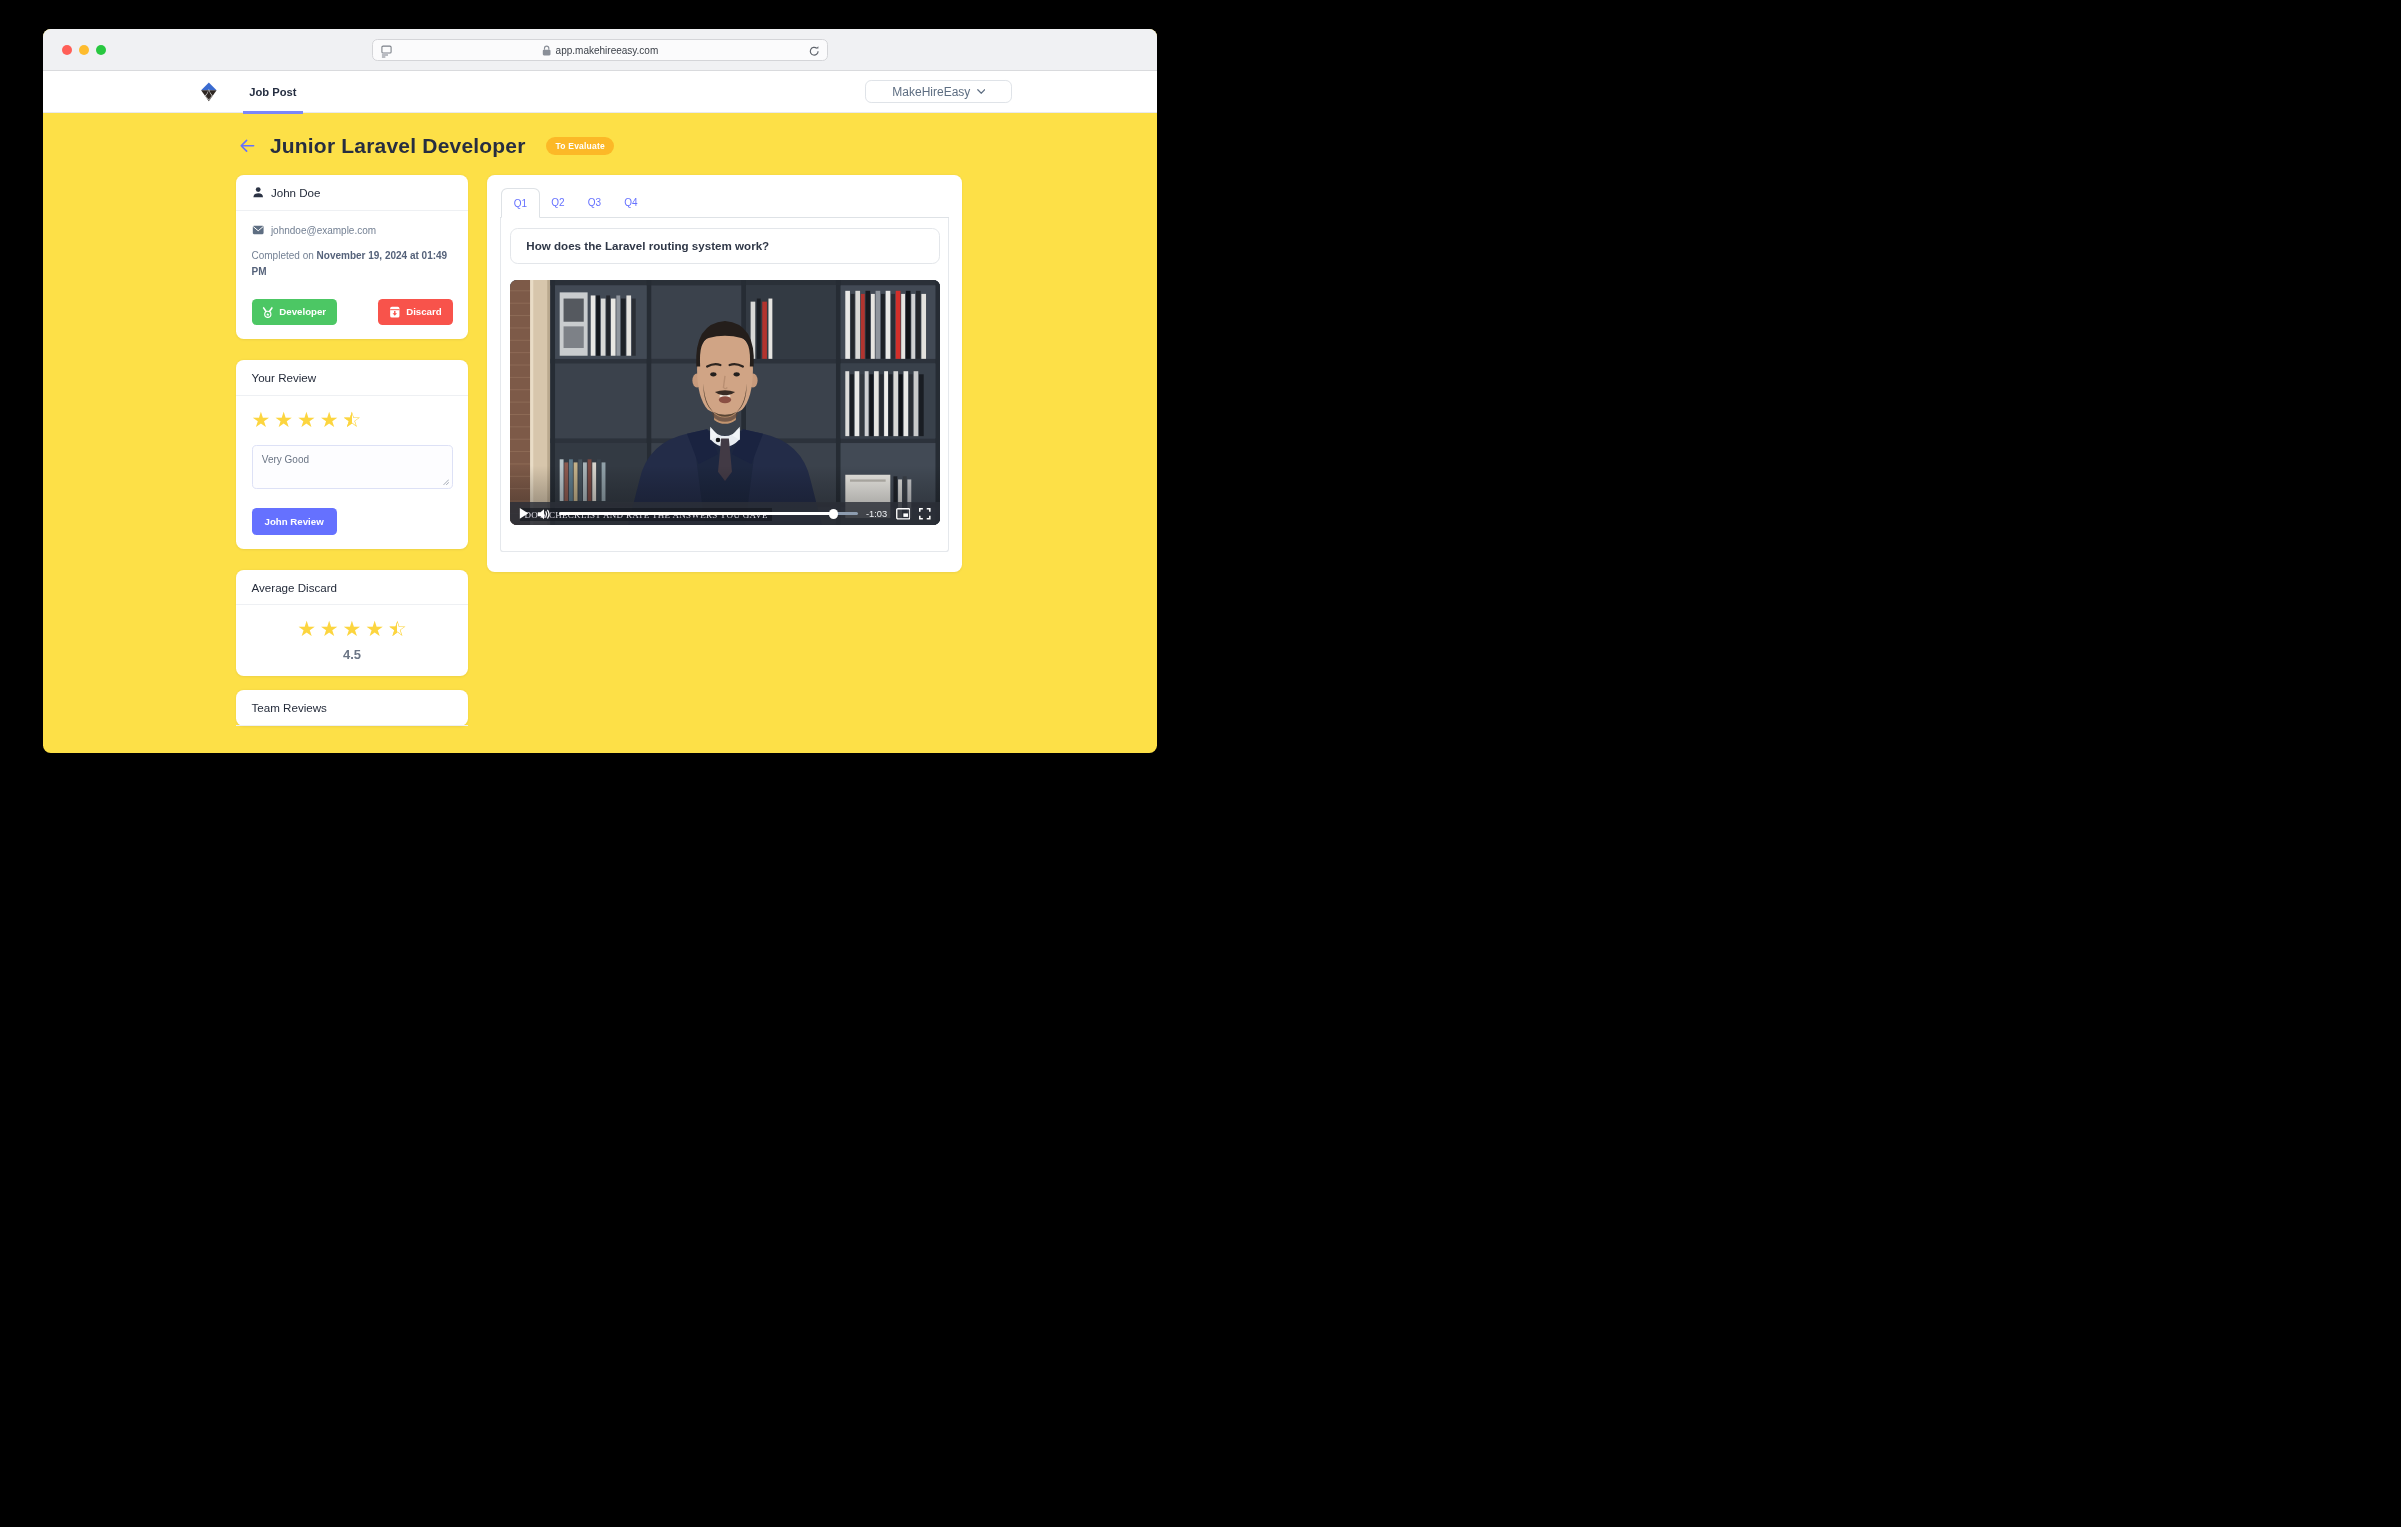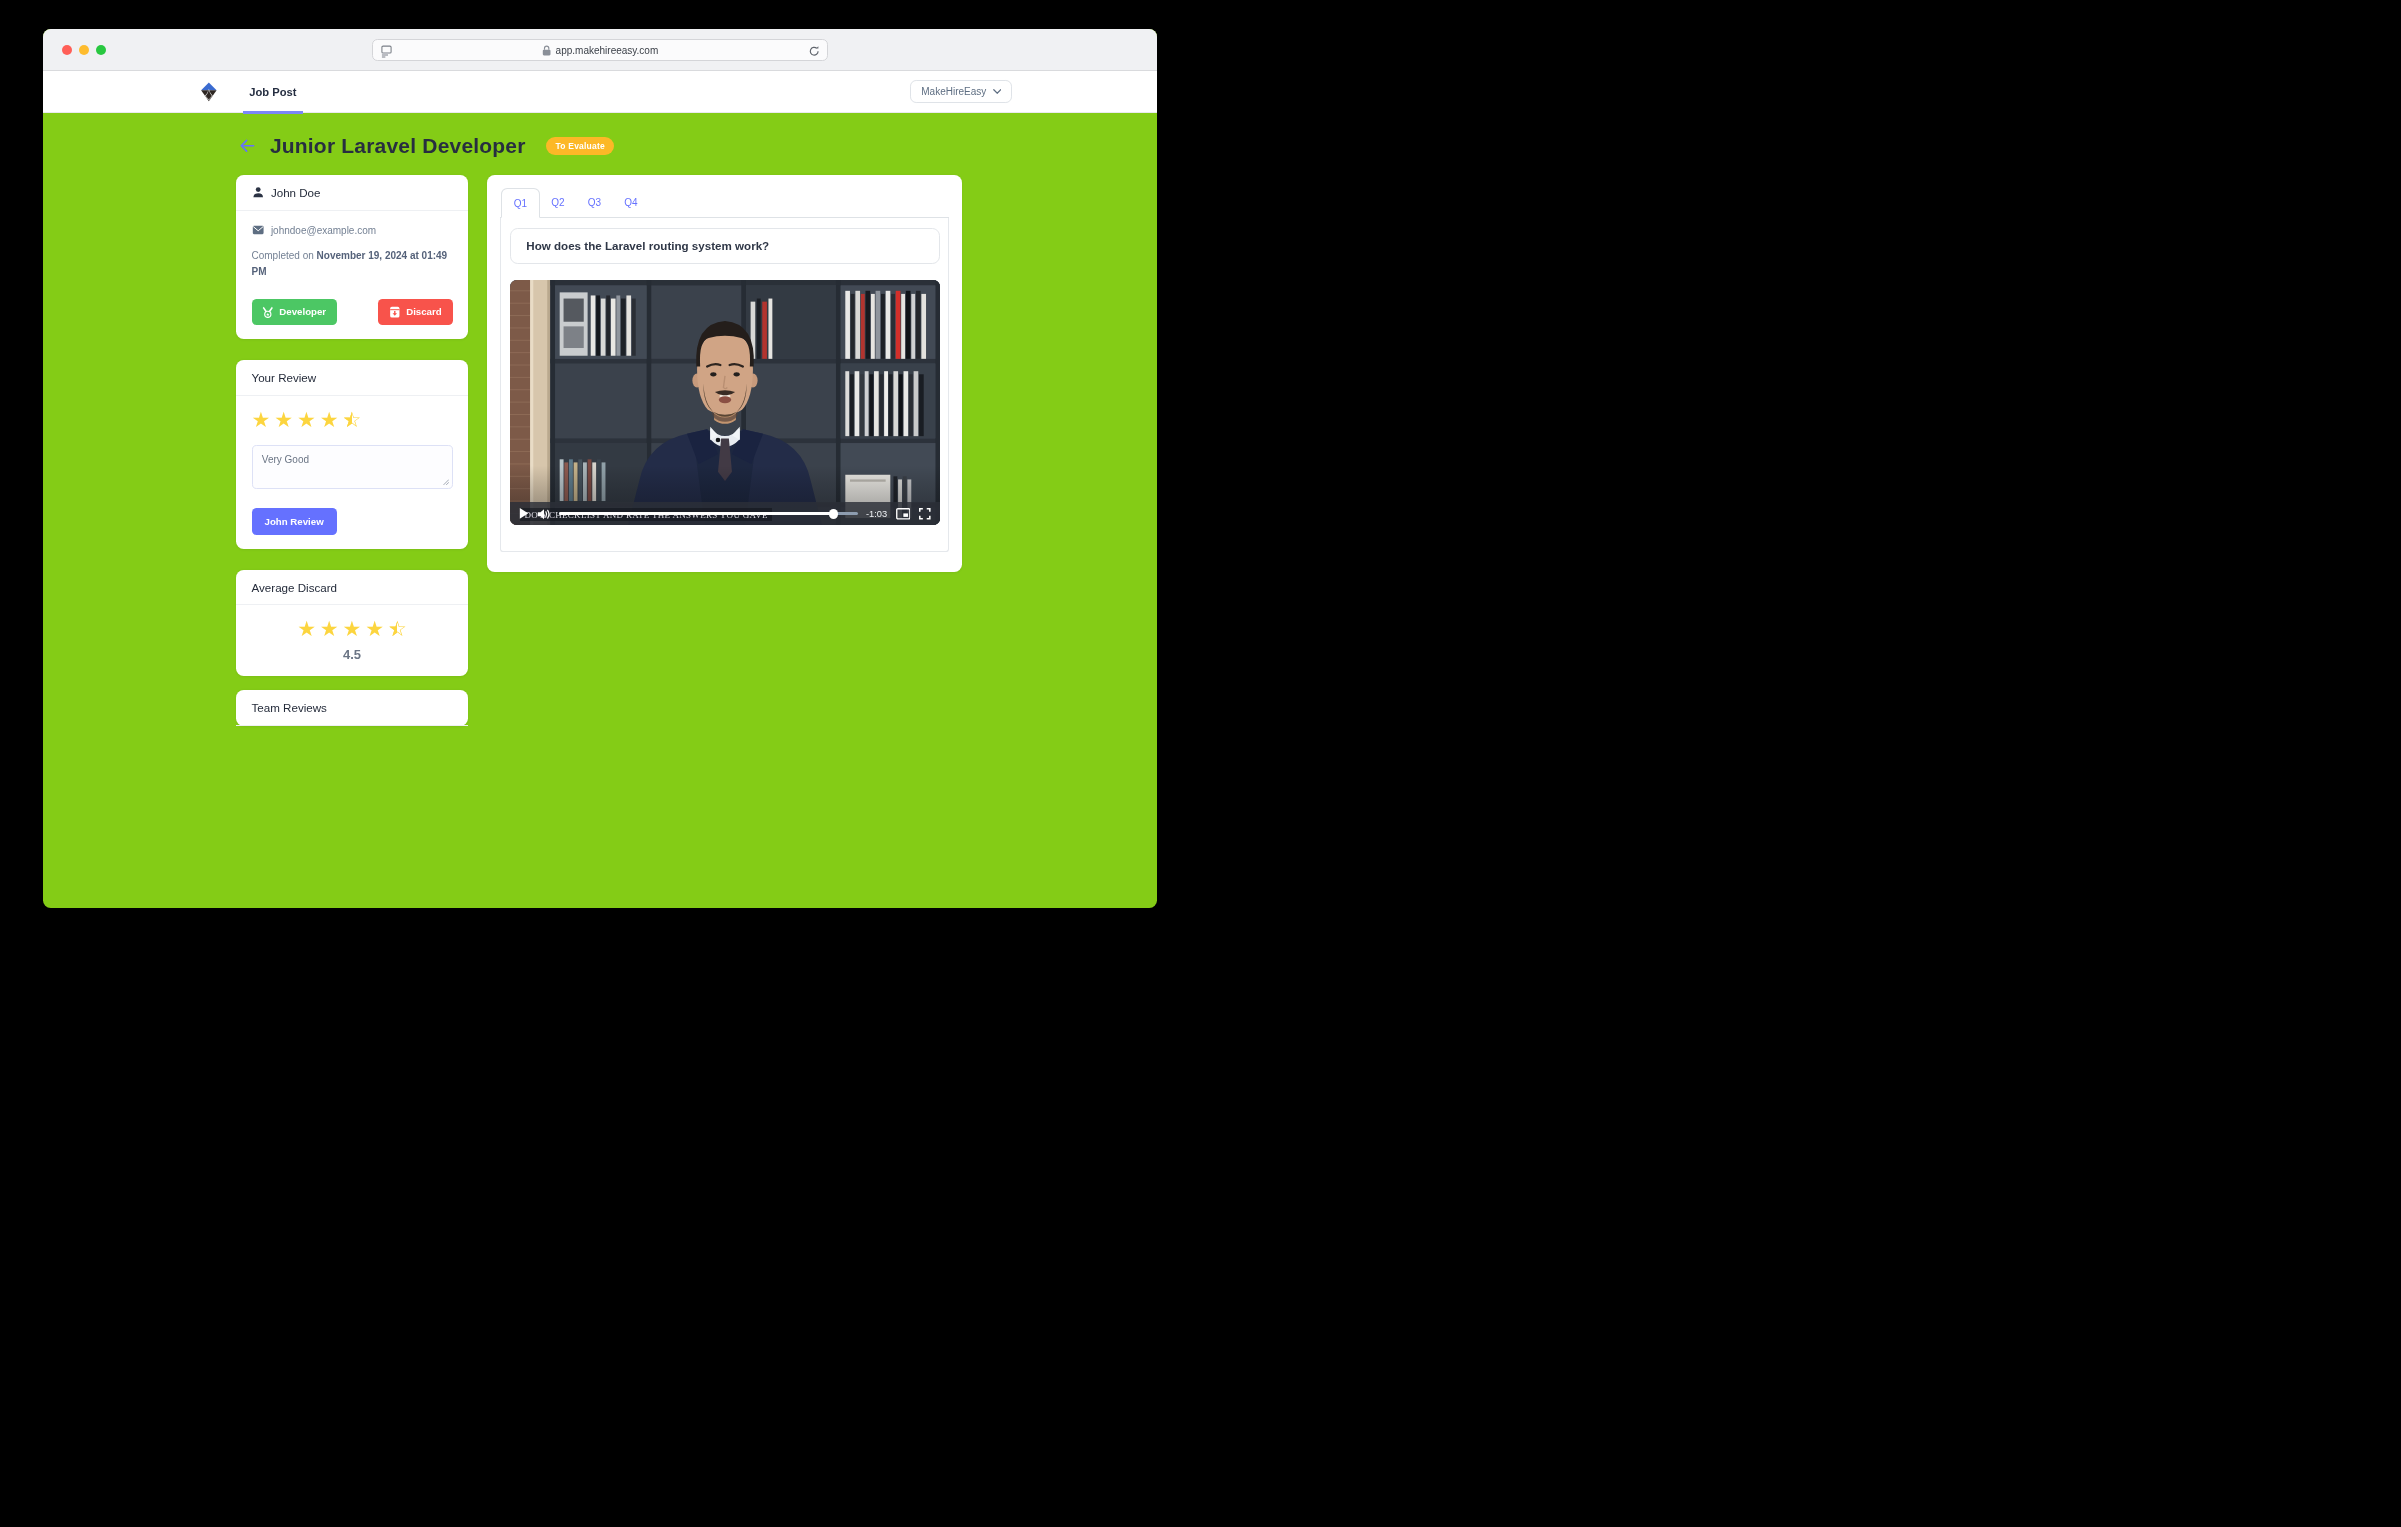--- a/index.html
+++ b/index.html
@@ -1,19 +1,19 @@
 <!DOCTYPE html>
 <html style="font-size:12.4px"><head>
 <meta charset="utf-8">
 <style>
   * { margin:0; padding:0; box-sizing:border-box; }
   html,body { width:1201px; height:764px; background:#000; overflow:hidden;
     font-family:"Liberation Sans", sans-serif; }
-  .window { position:absolute; left:43px; top:29px; width:1114px; height:879px;
-    background:#84cc16; border-radius:7.7px; overflow:hidden;
+  .window { position:absolute; left:43px; top:29px; width:1114px; height:724px;
+    background:#fde047; border-radius:7.7px; overflow:hidden;
     box-shadow:0 14px 46px rgba(0,0,0,.55); }
 
   
   .toolbar { position:relative; height:42px; background:#f0f1f3; border-bottom:0.8px solid #d9dadd; }
   .lights { position:absolute; left:18.6px; top:16.2px; display:flex; gap:7px; }
   .light { width:10px; height:10px; border-radius:50%; }
   .light.red{background:#ff5f57}.light.yellow{background:#febc2e}.light.green{background:#28c840}
   .urlbar { position:absolute; left:50%; top:10px; transform:translateX(-50%);
     width:456px; height:22.4px; background:#fbfbfc; border:0.8px solid #d4d5d8; border-radius:5.4px;
     display:flex; align-items:center; justify-content:center; }
@@ -21,23 +21,23 @@
   .urlbar .reload-icon { position:absolute; right:7px; top:4.6px; }
   .url-text { display:flex; align-items:center; gap:4.6px; font-size:10px; color:#3c4149; }
 
   
   .appbar { position:relative; height:42px; background:#fff; border-bottom:0.8px solid #e9eaee;
     display:flex; align-items:center; }
   .logo { position:absolute; left:155px; top:10px; }
   .nav-item { position:absolute; left:200px; top:0; height:42px; padding:0 6.2px;
     display:flex; align-items:center; font-size:11.2px; font-weight:700; color:#252e41; cursor:pointer; }
   .nav-item .underline { position:absolute; left:0; right:0; bottom:-0.8px; height:3.1px; background:#7b87f8; }
-  .ws-btn { position:absolute; right:145px; top:9.3px; height:23px; padding:0 10px;
+  .ws-btn { position:absolute; right:145px; top:9.3px; height:23px; padding:0 26px;
     border:0.8px solid #dfe3e8; border-radius:6.2px; background:#fff; display:flex; align-items:center; gap:6.2px;
-    font-size:10px; color:#5e6e82; cursor:pointer; }
+    font-size:12px; color:#5e6e82; cursor:pointer; }
 
   
   .content { padding:21px 0 0 193px; }
   .title-row { display:flex; align-items:center; gap:13px; margin:0 0 17px 2.3px; }
   .back-btn { width:18.6px; height:18.6px; display:flex; align-items:center; cursor:pointer; }
   h1.page-title { font-size:21px; font-weight:800; color:#272e40; letter-spacing:0.2px; }
   .badge { background:#fcb827; color:#fff; font-size:8.5px; font-weight:700; letter-spacing:0.2px;
     padding:3.9px 9.3px; border-radius:773px; margin-left:7.7px; }
 
   .cols { display:flex; gap:19.3px; align-items:flex-start; }

